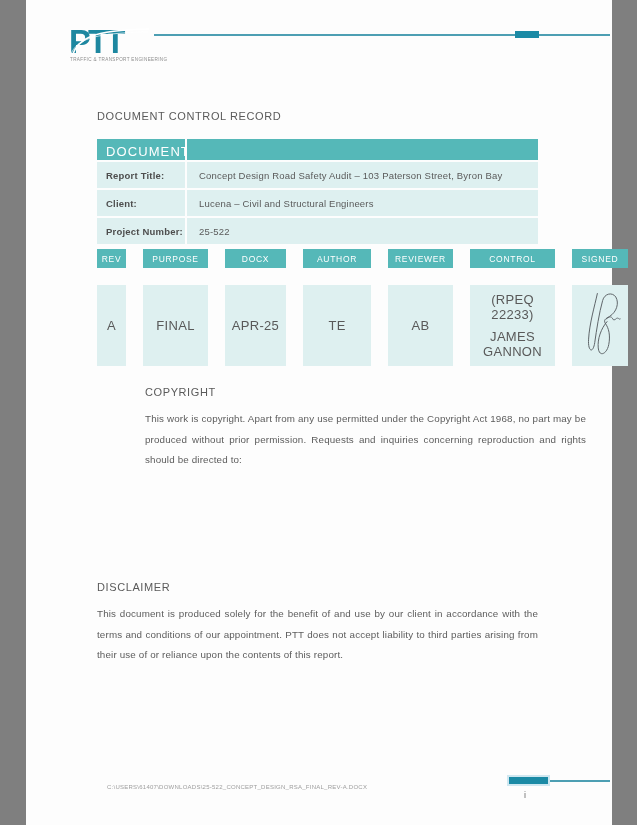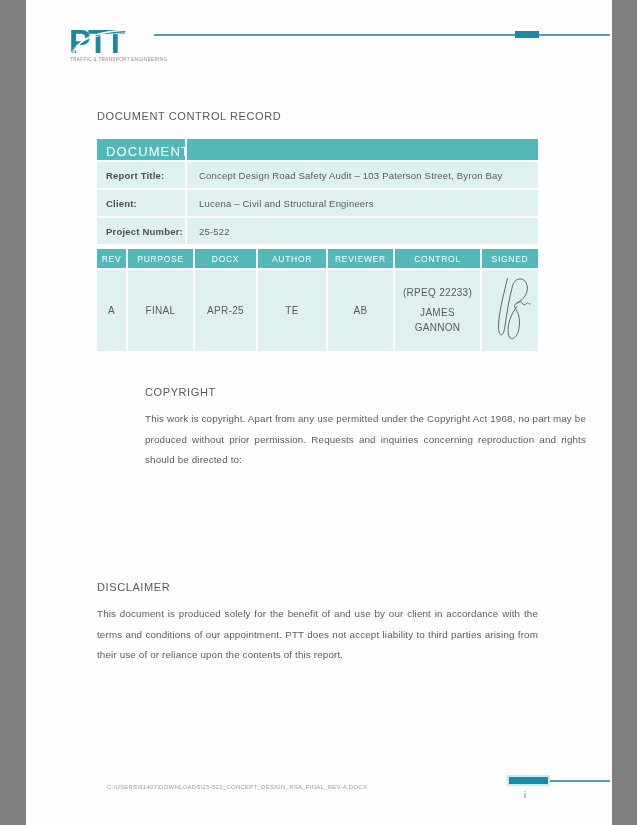--- a/index.html
+++ b/index.html
@@ -56,31 +56,31 @@
     height:26px;
   }
   .t-label{font-weight:bold;color:#4e4e4e;padding-left:9px;}
   .t-value{padding-left:12px;color:#5a5a5a;}
 
   
   .table2{
     position:absolute;top:249px;left:0;width:441px;
     display:grid;
     grid-template-columns:29px 65px 61px 68px 65px 85px 56px;
-    gap:2px;
+    gap:17px;
   }
   .r-head{
     background:#55b8b8;color:#fff;
     font-size:8.5px;letter-spacing:0.7px;
     display:flex;align-items:center;justify-content:center;
     height:19px;
   }
   .r-cell{
     background:#def0f0;color:#595959;
-    font-size:10px;letter-spacing:0.3px;
+    font-size:13px;letter-spacing:0.3px;
     display:flex;flex-direction:column;align-items:center;justify-content:center;
     height:81px;text-align:center;
   }
   .approved-cert{margin-bottom:7px;}
   .approved-name{line-height:15px;}
   .sig-svg{display:block;}
 
   
   .section{position:absolute;left:0;width:441px;}
   .sec-copyright{top:386px;margin-left:48px;}

